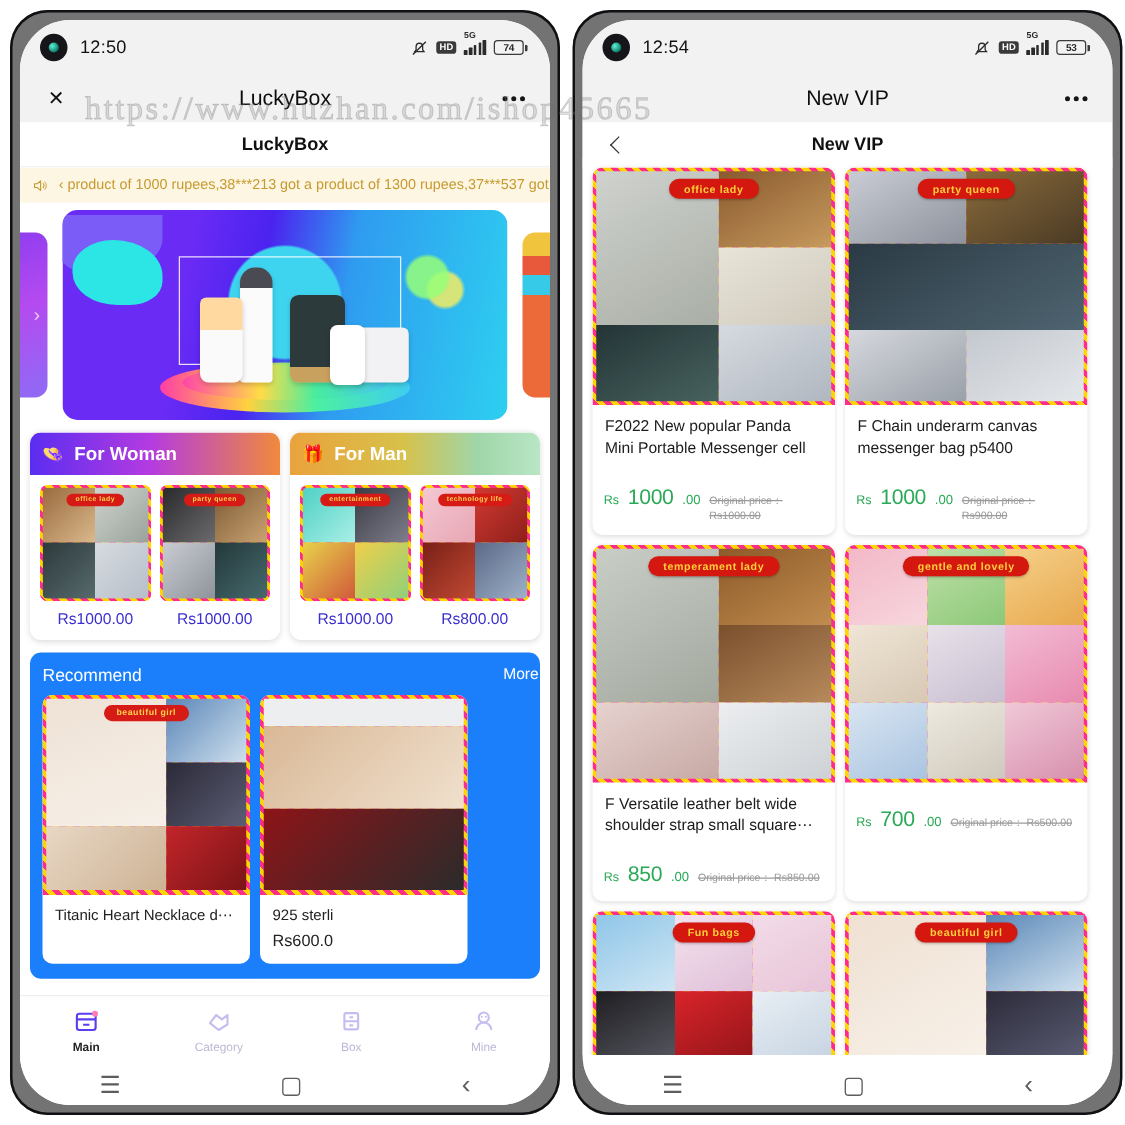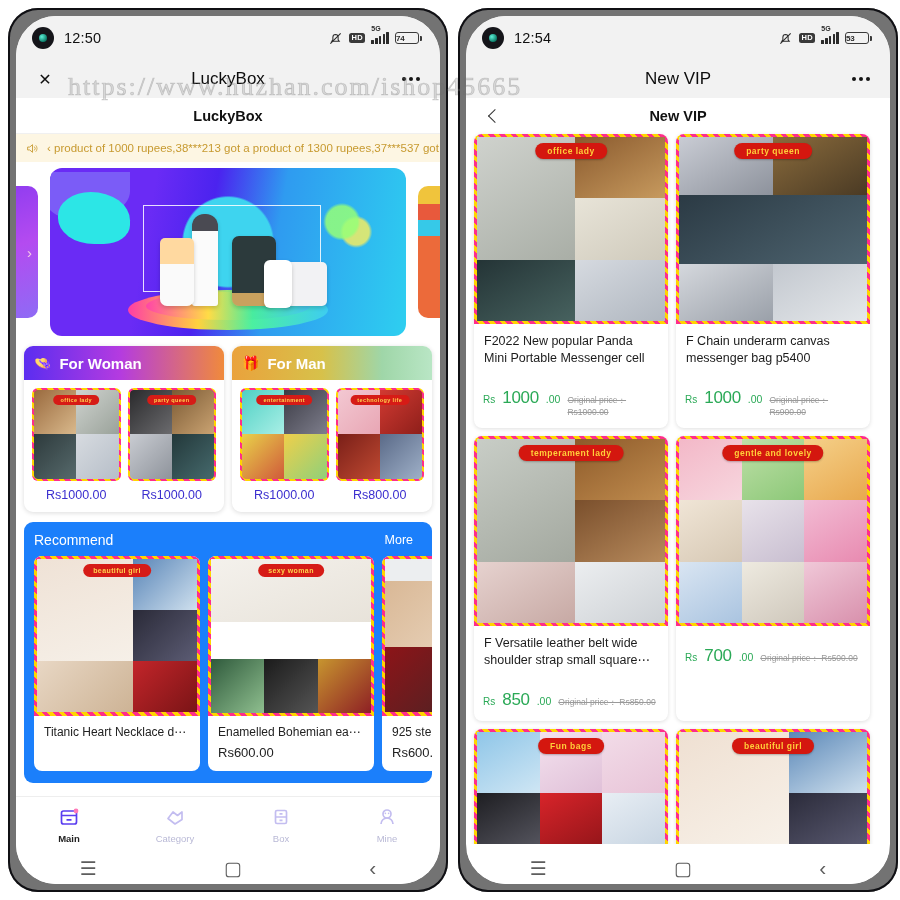--- a/index.html
+++ b/index.html
@@ -28,21 +28,21 @@
   .sb-right svg { display:block; }
   .hd-badge { font-size:7.5px; font-weight:bold; color:#fff; background:#3a3a3a;
     border-radius:2.5px; padding:1px 2.5px; line-height:1; letter-spacing:.2px; }
   .fiveg { position:relative; display:flex; align-items:flex-end; }
   .fiveg .g-lab { font-size:7px; position:absolute; top:-7px; left:0; color:#2b2b2b;
     font-weight:bold; }
   .bars { display:flex; align-items:flex-end; gap:1.2px; height:12px; }
   .bars i { width:2.6px; background:#2b2b2b; border-radius:.5px; display:block; }
   .batt { display:flex; align-items:center; }
   .batt .shell { width:24px; height:12px; border:1.3px solid #3a3a3a; border-radius:3px;
-    display:flex; align-items:center; }
+    display:flex; align-items:center; justify-content:center; }
   .batt .num { font-size:8px; color:#2b2b2b; font-weight:bold; letter-spacing:-.2px; }
   .batt .nub { width:2px; height:5px; background:#3a3a3a; border-radius:0 1px 1px 0;
     margin-left:1px; }
 
   
   .titlebar { height:38px; background:#f2f2f2; display:flex; align-items:center;
     padding:0 16px; position:relative; }
   .titlebar .tb-title { position:absolute; left:0; right:0; text-align:center;
     font-size:17px; color:#0d0d0d; pointer-events:none; }
   .ico-btn { width:26px; height:26px; display:flex; align-items:center;
@@ -134,21 +134,21 @@
      letter-spacing:.4px; }
   .gprice { text-align:center; font-size:12.5px; color:#3b2fcf; margin-top:7px; }
 
   
   .g2x2 { grid-template-columns:1fr 1fr; grid-template-rows:1fr 1fr; }
   .cell { width:100%; height:100%; }
 
   
   .recommend { margin:10px 8px 0; background:#1b7ffb; border-radius:9px;
      padding:10px 0 0 10px; overflow:hidden; }
-  .rec-head { display:flex; align-items:center; padding-right:19px; }
+  .rec-head { display:flex; padding-right:1px; }
   .rec-title { color:#fff; font-size:14px; }
   .rec-more { margin-left:auto; color:#fff; font-size:12.5px; }
   .rec-scroll { display:flex; gap:8px; margin-top:8px; padding-bottom:12px; }
   .rcard { flex:none; width:166px; background:#fff; border-radius:8px; overflow:hidden; }
   .rthumb { position:relative; width:166px; height:160px;
      border:3px dashed transparent;
      background-image:repeating-linear-gradient(45deg,#ff2d8a 0 4px,#ffd400 4px 8px);
      background-origin:border-box; }
   .rthumb .inner { position:absolute; left:0; top:0; right:0; bottom:0; display:grid; }
   .rcard .rname { font-size:12px; color:#222; padding:9px 10px 0; white-space:nowrap;
@@ -363,34 +363,20 @@
                   <div class="cell" style="grid-row:1/3;background:linear-gradient(160deg,#efe2d6,#f6f0e8)"></div>
                   <div class="cell" style="background:linear-gradient(135deg,#5a86b8,#cfe0ee)"></div>
                   <div class="cell" style="background:linear-gradient(135deg,#2a2a38,#5c5c74)"></div>
                   <div class="cell" style="background:linear-gradient(135deg,#e8d7c4,#cdb395)"></div>
                   <div class="cell" style="background:linear-gradient(135deg,#c3252a,#7a1416)"></div>
                 </div>
               </div>
               <div class="rname">Titanic Heart Necklace d⋯</div>
             </div>
 
-            <div class="rcard">
-              <div class="rthumb">
-                <span class="badge" style="font-size:7px;padding:3px 10px">sexy woman</span>
-                <div class="inner" style="grid-template-columns:1fr 1fr 1fr;grid-template-rows:1.2fr .7fr 1fr">
-                  <div class="cell" style="grid-column:1/4;background:linear-gradient(160deg,#f4f1ec,#e8e3da)"></div>
-                  <div class="cell" style="grid-column:1/4;background:#ffffff"></div>
-                  <div class="cell" style="background:linear-gradient(135deg,#2f5a3c,#8fbf8f)"></div>
-                  <div class="cell" style="background:linear-gradient(135deg,#1b1b1b,#555)"></div>
-                  <div class="cell" style="background:linear-gradient(135deg,#c7952f,#8e2024)"></div>
-                </div>
-              </div>
-              <div class="rname">Enamelled Bohemian ea⋯</div>
-              <div class="rprice">Rs600.00</div>
-            </div>
 
             <div class="rcard">
               <div class="rthumb">
 
                 <div class="inner" style="grid-template-rows:.35fr 1fr 1fr">
                   <div class="cell" style="background:#eceef0"></div>
                   <div class="cell" style="background:linear-gradient(135deg,#d9b896,#f0e0cd)"></div>
                   <div class="cell" style="background:linear-gradient(135deg,#8d1418,#2b2b2b)"></div>
                 </div>
               </div>

